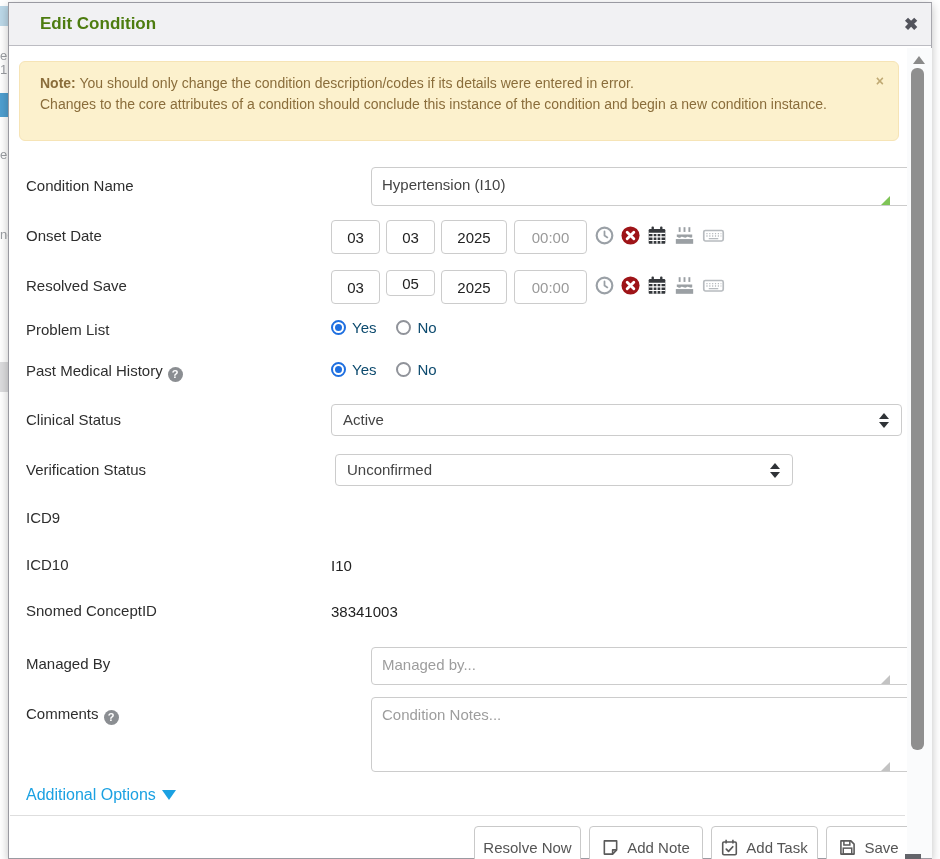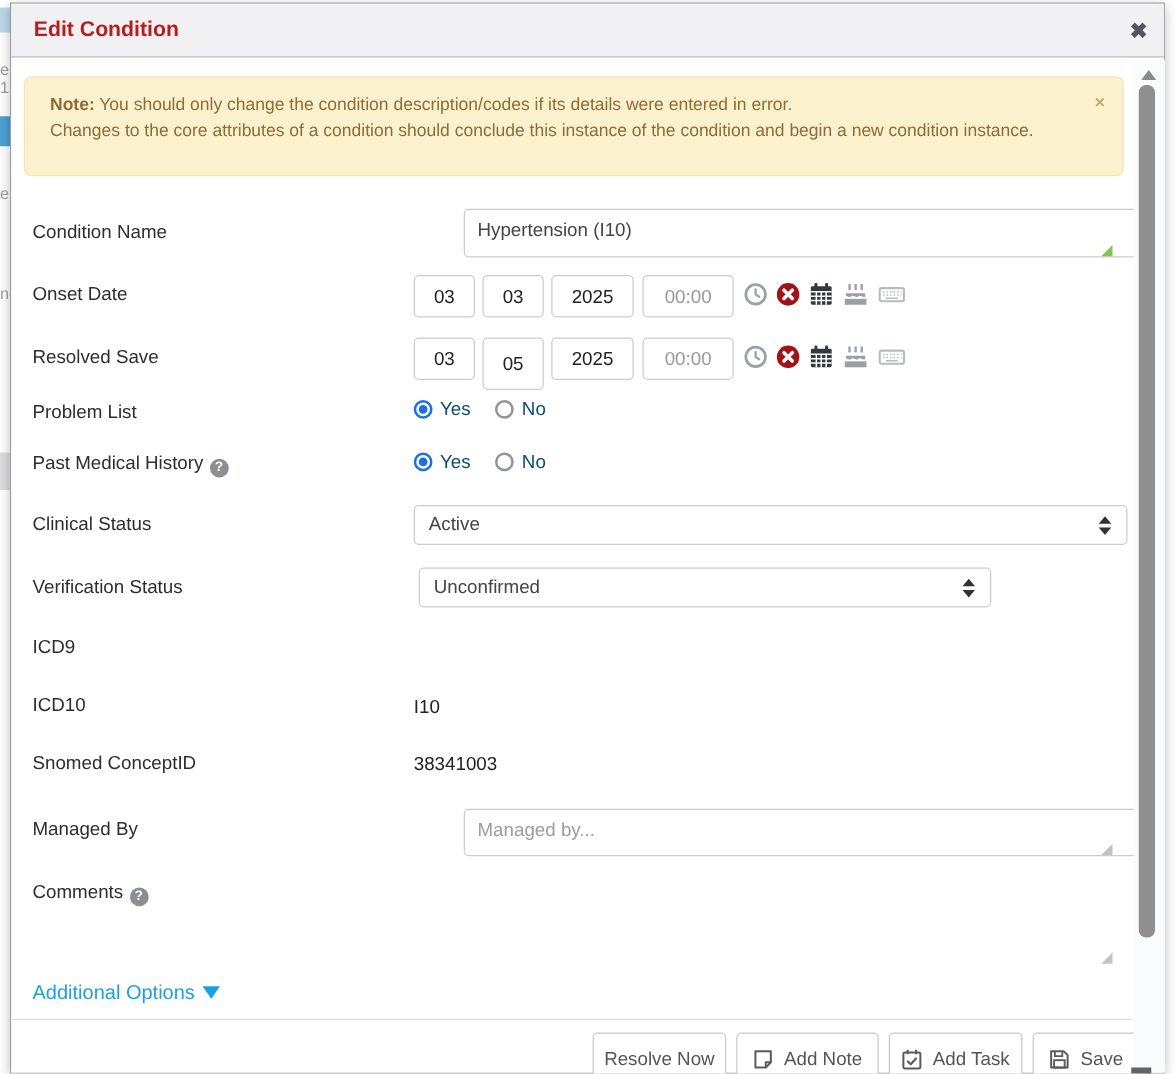--- a/index.html
+++ b/index.html
@@ -10,21 +10,21 @@
   
   .frag { position:absolute; left:0; width:8px; overflow:hidden; color:#9b9ea3; font-size:13px; }
   .frag-block { position:absolute; left:0; width:8px; }
 
   
   .modal { position:absolute; left:8px; top:2px; width:924px; height:857px;
            background:#fff; border:1px solid #9a9aa1; border-right:1px solid #a8a8ae;
            box-shadow:0 3px 9px rgba(0,0,0,.25); }
   .modal-header { position:absolute; left:0; top:0; right:0; height:43px;
                   background:#f1f1f3; border-bottom:1px solid #bcbcc2; }
-  .modal-title { position:absolute; left:18px; top:11px; font-size:17px; font-weight:bold; color:#b91c1c; }
+  .modal-title { position:absolute; left:31px; top:11px; font-size:17px; font-weight:bold; color:#4d7c0f; }
   .modal-close { position:absolute; right:6px; top:8px; width:28px; height:28px; line-height:28px;
                  text-align:center; font-size:17px; font-weight:bold; color:#53545c; cursor:pointer; }
 
   .modal-body { position:absolute; left:0; top:44px; right:0; bottom:0; background:#fff; }
 
   
   .alert { position:absolute; left:10px; top:14px; width:880px; height:80px;
            background:#fcf1cd; border:1px solid #f6e4b6; border-radius:6px;
            color:#8a6d3b; font-size:14px; line-height:21px; padding:11px 34px 10px 20px; }
   .alert b { font-weight:bold; }
@@ -160,21 +160,21 @@
         <span>
             <svg width="23" height="19" viewBox="0 0 18 16">
               <rect x="0.8" y="3.8" width="16.4" height="8.8" rx="1.4" fill="#fff" stroke="#b7bbbf" stroke-width="1.4"></rect>
               <path d="M3 6.4 h1 M5.4 6.4 h1 M7.8 6.4 h1 M10.2 6.4 h1 M12.6 6.4 h1 M15 6.4 h0.6 M3 8.4 h1 M5.4 8.4 h1 M7.8 8.4 h1 M10.2 8.4 h1 M12.6 8.4 h1 M15 8.4 h0.6 M5 10.6 h8" stroke="#b7bbbf" stroke-width="1.1"></path>
             </svg>
           </span>
       </div>
 
       <div class="lbl" style="top:230px;">Resolved Save</div>
       <input class="box date-part" style="left: 322px; top: 223px; width: 49px; height: 34px;" value="03">
-      <input class="box date-part" style="left: 377px; top: 223px; width: 49px; height: 42px;" value="05">
+      <input class="box date-part" style="left: 377px; top: 223px; width: 49px; height: 26px;" value="05">
       <input class="box date-part" style="left: 432px; top: 223px; width: 66px; height: 34px;" value="2025">
       <input class="box muted" style="left: 505px; top: 223px; width: 73px; height: 34px;" value="00:00">
       <div class="icon-row" style="left:586px; top:229px;">
         <span>
             <svg width="19" height="19" viewBox="0 0 16 16">
               <circle cx="8" cy="8" r="6.6" fill="#fff" stroke="#9aa0a6" stroke-width="1.8"></circle>
               <path d="M8 4.6 V8 L10.4 9.6" fill="none" stroke="#9aa0a6" stroke-width="1.5" stroke-linecap="round"></path>
             </svg>
           </span>
         <span>
@@ -265,20 +265,21 @@
       <div class="lbl" style="top:555px;">Snomed ConceptID</div>
       <div class="val" style="left:322px; top:556px;">38341003</div>
 
       <div class="lbl" style="top:608px;">Managed By</div>
       <textarea class="box" style="left: 322px; top: 600px; width: 561px; height: 38px;" placeholder="Managed by..."></textarea>
       <div class="grip gray" style="left:872px; top:628px;"></div>
 
       <div class="lbl" style="top:658px;">
         <span>Comments</span><span class="help">?</span>
       </div>
+      <textarea class="box" style="left: 322px; top: 650px; width: 561px; height: 75px;" placeholder="Condition Notes..."></textarea>
       <div class="grip gray" style="left:872px; top:715px;"></div>
 
       <div class="link" style="top:739px;">
         <span>Additional Options</span><span class="caret"></span>
       </div>
 
       <div class="divider" style="top:768px;"></div>
 
       <div class="btn" style="left:465px; width:107px;">
         <span>Resolve Now</span>

